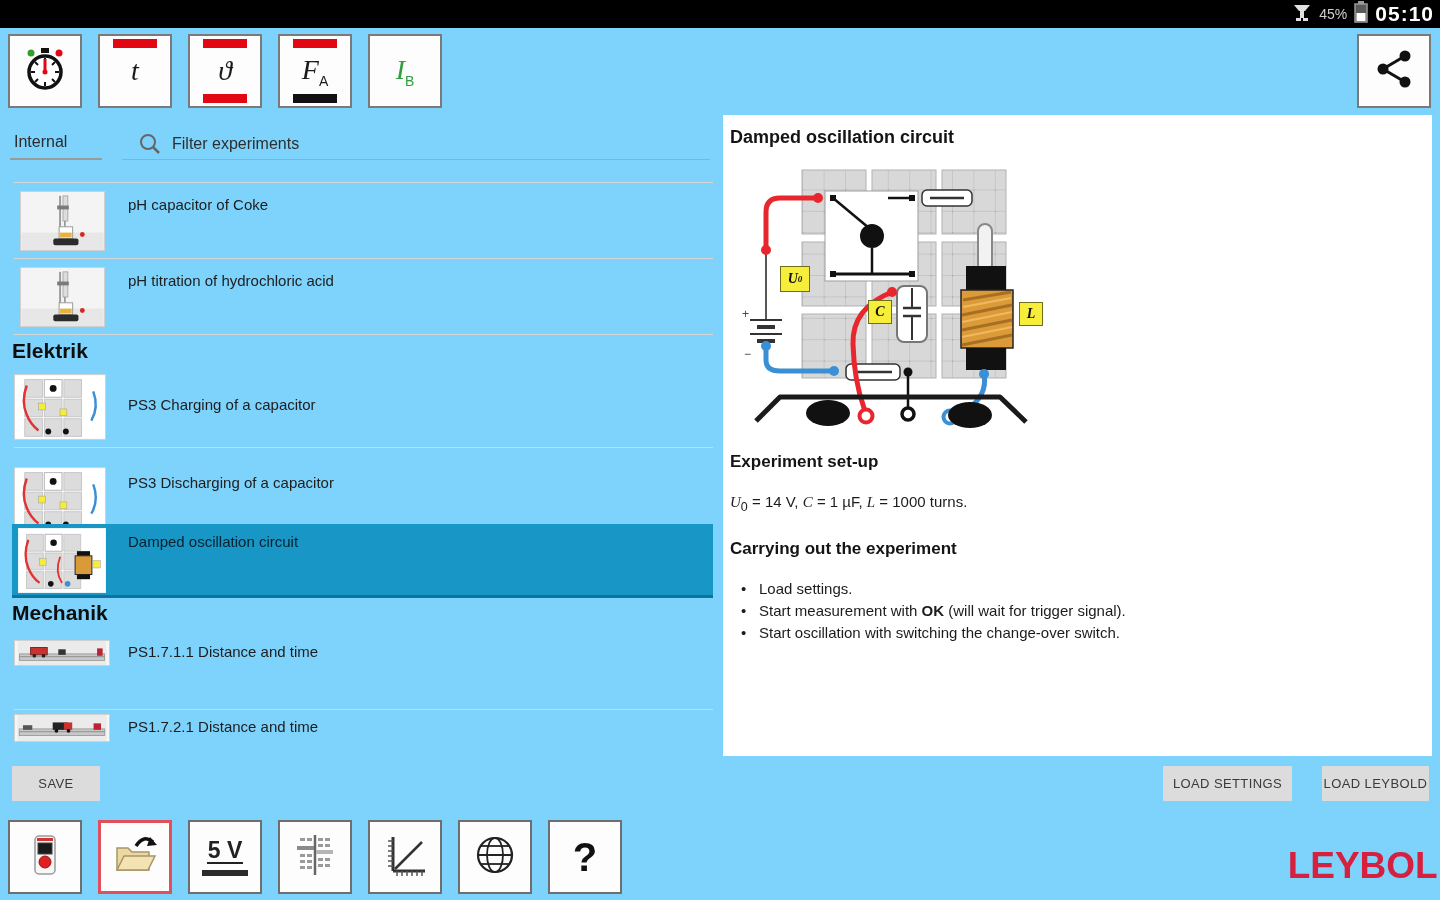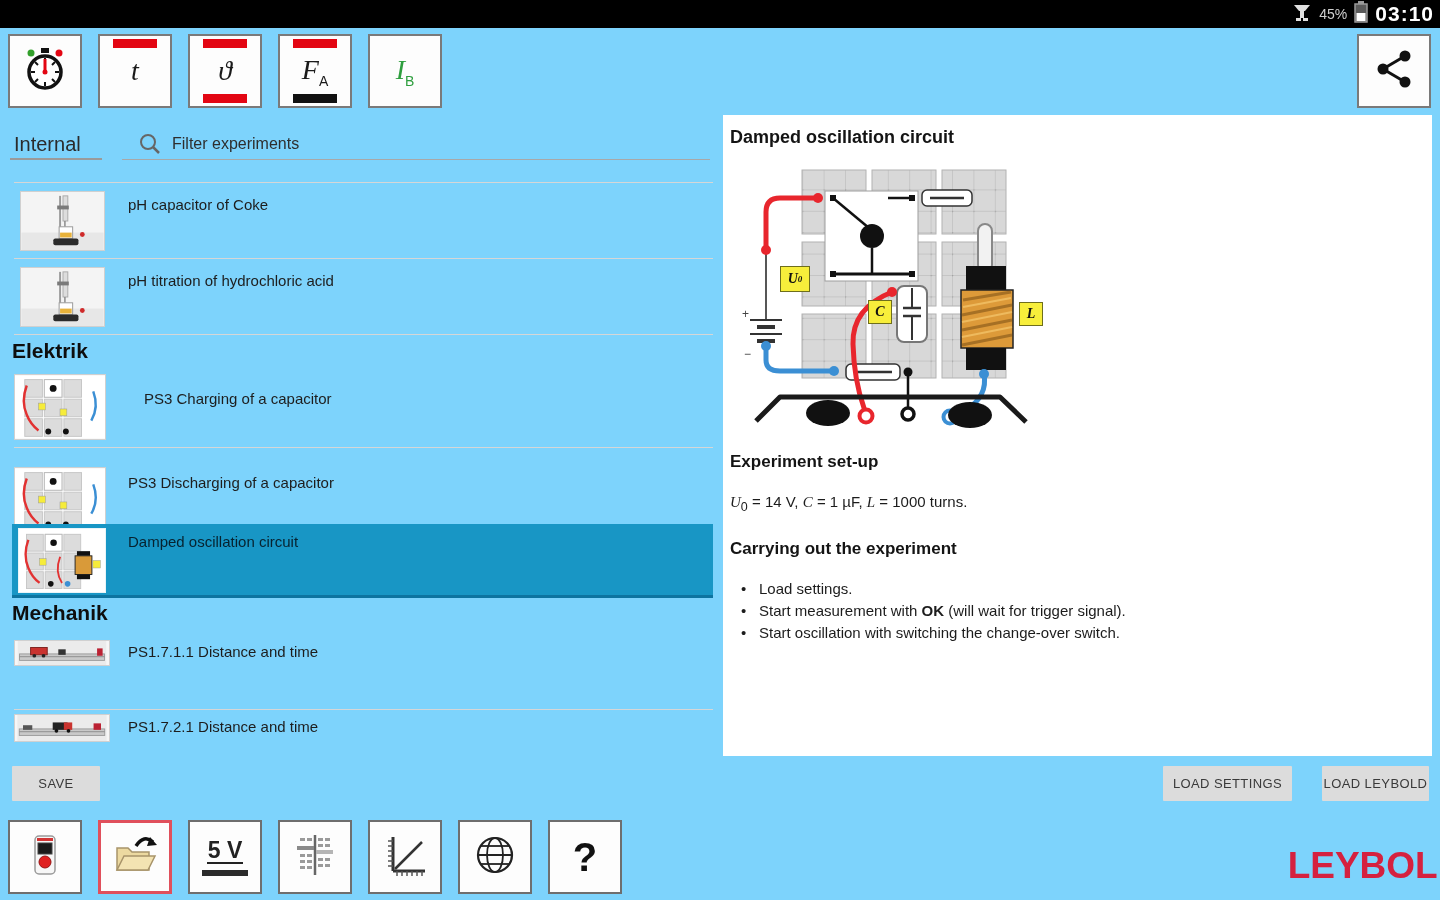--- a/index.html
+++ b/index.html
@@ -16,21 +16,21 @@
   
   .tbtn { position:absolute; width:74px; height:74px; background:#fdfdfd; border:2px solid #7a7a7a; display:flex; align-items:center; justify-content:center; cursor:pointer; }
   .tbtn .bar { position:absolute; left:50%; transform:translateX(-50%); width:44px; height:9px; }
   .bar-top { top:3px; } .bar-bottom { bottom:3px; }
   .red { background:#e30613; } .black { background:#111; }
   .qty { font-family:"Liberation Serif", serif; font-style:italic; font-size:28px; color:#1a1a1a; }
   .qty sub { font-size:14px; font-style:normal; font-family:"Liberation Sans",sans-serif; }
   .qty.green { color:#2e9e3e; } .qty.green sub { color:#2e9e3e; }
 
   
-  .tab-label { position:absolute; left:14px; top:133px; font-size:20px; color:#2b2b2b; cursor:pointer; }
+  .tab-label { position:absolute; left:14px; top:133px; font-size:16px; color:#2b2b2b; cursor:pointer; }
   .tab-underline { position:absolute; left:10px; top:158px; width:92px; height:2px; background:#9a9a9a; }
   .search-ic { position:absolute; left:138px; top:132px; }
   .filter-input { position:absolute; left:172px; top:130px; width:536px; height:28px; border:none; outline:none; background:transparent; font-size:16px; color:#222; font-family:"Liberation Sans",sans-serif; }
   .filter-input::placeholder { color:#2e2e2e; opacity:1; }
   .filter-underline { position:absolute; left:122px; top:159px; width:588px; height:1px; background:#a8a8a8; }
 
   
   .divline { position:absolute; left:14px; width:699px; height:1px; background:#d6d6d6; }
   .lrow { position:absolute; left:0; width:716px; cursor:pointer; }
   .lrow-label { position:absolute; left:128px; font-size:15px; color:#1d1d1d; }
@@ -87,21 +87,21 @@
           </svg>
       </span>
       <span class="sb-pct">45%</span>
       <span>
         <svg width="14" height="22" viewBox="0 0 14 22">
             <rect x="4" y="0" width="6" height="3" fill="#9a9a9a"></rect>
             <rect x="1" y="3" width="12" height="18" fill="#5a5a5a" stroke="#9a9a9a" stroke-width="1.5"></rect>
             <rect x="2.5" y="12" width="9" height="8" fill="#fff"></rect>
           </svg>
       </span>
-      <span class="sb-time">03:10</span>
+      <span class="sb-time">05:10</span>
     </div>
   </div>
 
   <div class="tbtn" style="left:8px; top:34px;">
     <span>
       <svg width="46" height="46" viewBox="0 0 46 46">
         <rect x="19" y="2" width="8" height="5" fill="#111"></rect>
         <circle cx="9" cy="7" r="3.5" fill="#33a02c"></circle>
           <circle cx="37" cy="7" r="3.5" fill="#e30613"></circle>
         <circle cx="23" cy="26" r="16" fill="#fff" stroke="#111" stroke-width="3.5"></circle>
@@ -220,21 +220,21 @@
           <rect x="30" y="4" width="18" height="18" fill="#fff" stroke="#bbb"></rect>
           <circle cx="39" cy="13" r="3.5" fill="#111"></circle>
           <path d="M12,10 Q6,26 12,40 Q16,50 24,56" fill="none" stroke="#e23232" stroke-width="2.5"></path>
           <path d="M80,16 Q86,32 78,46" fill="none" stroke="#3b8fd4" stroke-width="2.5"></path>
           <rect x="24" y="28" width="7" height="7" fill="#f6ec3a" stroke="#999" stroke-width=".5"></rect>
           <rect x="46" y="34" width="7" height="7" fill="#f6ec3a" stroke="#999" stroke-width=".5"></rect>
           <circle cx="34" cy="57" r="3" fill="#111"></circle>
           <circle cx="52" cy="57" r="3" fill="#111"></circle>
         </svg>
     </span>
-    <span class="lrow-label" style="top:19px;margin-left:16px;">PS3 Charging of a capacitor</span>
+    <span class="lrow-label" style="top:25px;">PS3 Charging of a capacitor</span>
   </div>
   <div class="divline" style="top:447px;"></div>
 
   <div class="lrow" style="top:464px; height:75px;">
     <span class="thumb" style="left:14px; top:3px; width:92px; height:66px;">
       <svg width="90" height="64" viewBox="0 0 92 64">
           <rect width="92" height="64" fill="#fff"></rect>
           <g fill="#dcdcdc" stroke="#c6c6c6">
             <rect x="10" y="4" width="18" height="18"></rect>
             <rect x="30" y="4" width="18" height="18"></rect>

